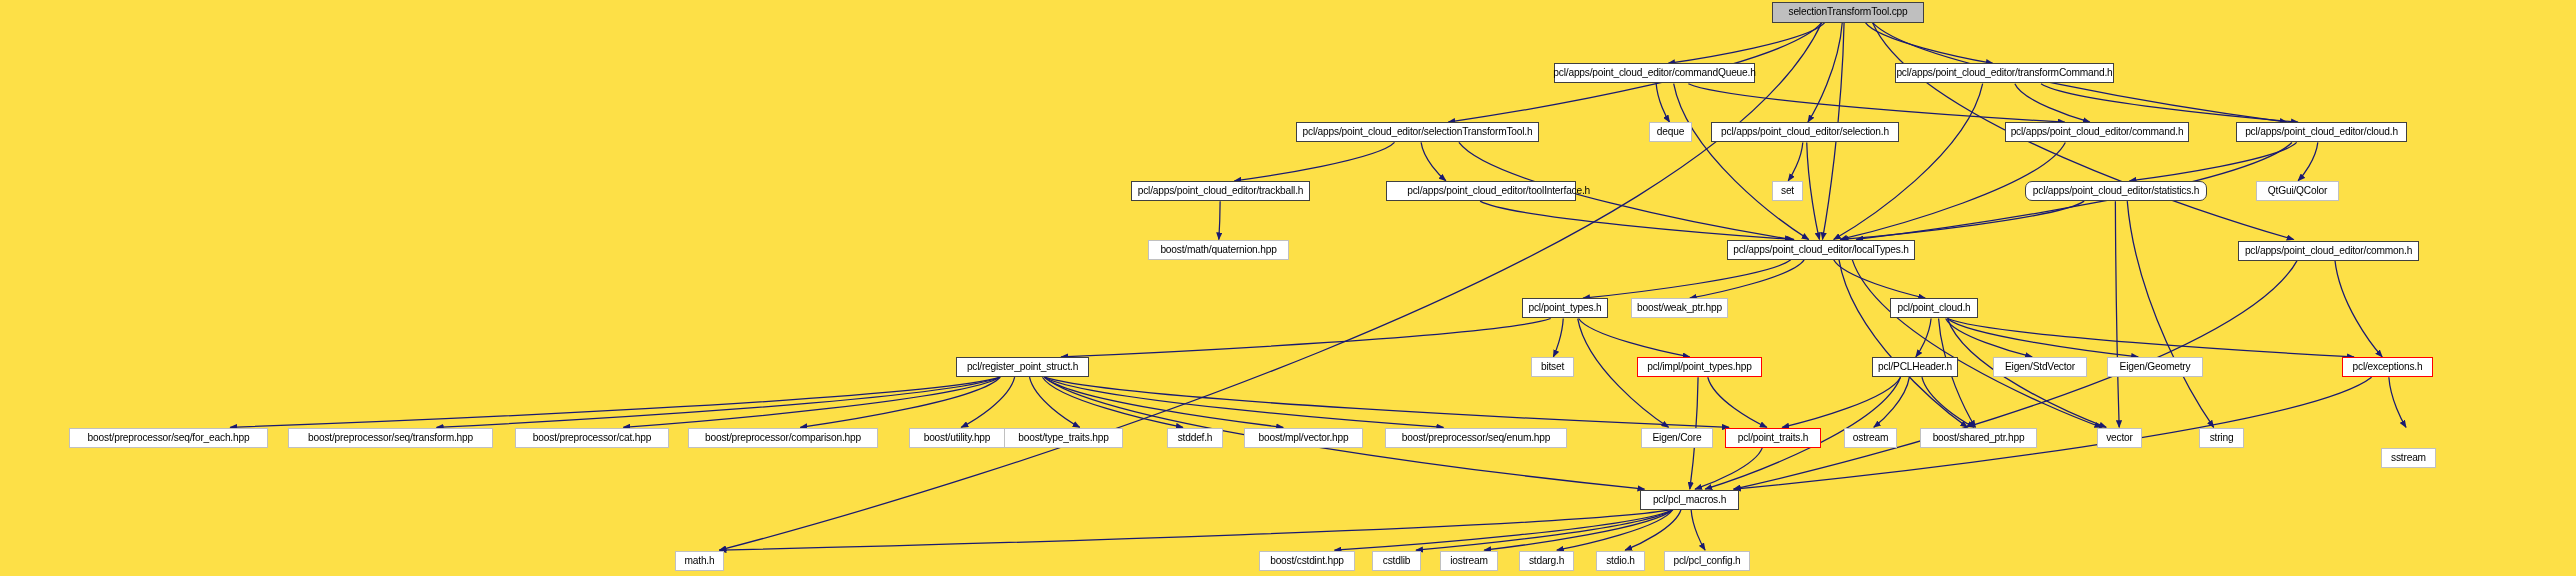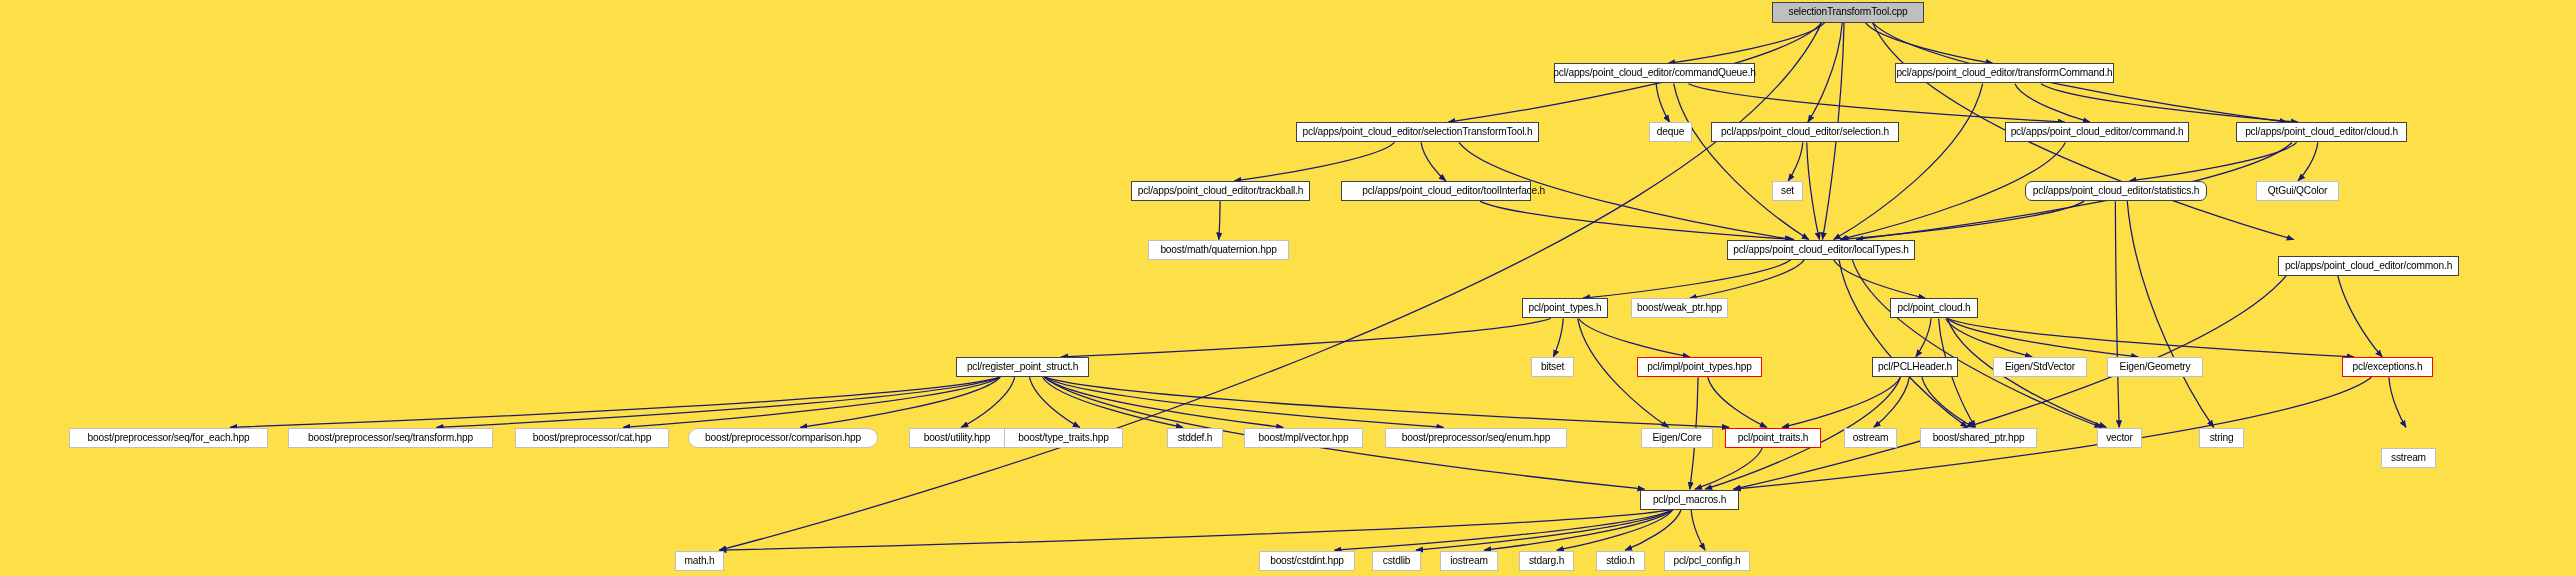--- a/index.html
+++ b/index.html
@@ -156,39 +156,39 @@
       </div>
       <div class="node solid" style="left: 2005px; top: 122px; width: 184px;">
         <span>pcl/apps/point_cloud_editor/command.h</span>
       </div>
       <div class="node solid" style="left: 2236px; top: 122px; width: 171px;">
         <span>pcl/apps/point_cloud_editor/cloud.h</span>
       </div>
       <div class="node solid" style="left: 1131px; top: 181px; width: 179px;">
         <span>pcl/apps/point_cloud_editor/trackball.h</span>
       </div>
-      <div class="node solid" style="left: 1341px; top: 181px; width: 190px; padding-left: 40px;">
+      <div class="node solid" style="left: 1386px; top: 181px; width: 190px; padding-left: 40px;">
         <span>pcl/apps/point_cloud_editor/toolInterface.h</span>
       </div>
       <div class="node " style="left: 1772px; top: 181px; width: 31px;">
         <span>set</span>
       </div>
       <div class="node solid" style="left: 2025px; top: 181px; width: 182px; border-radius: 7px;">
         <span>pcl/apps/point_cloud_editor/statistics.h</span>
       </div>
       <div class="node " style="left: 2256px; top: 181px; width: 83px;">
         <span>QtGui/QColor</span>
       </div>
       <div class="node " style="left: 1148px; top: 240px; width: 141px;">
         <span>boost/math/quaternion.hpp</span>
       </div>
       <div class="node solid" style="left: 1727px; top: 240px; width: 188px;">
         <span>pcl/apps/point_cloud_editor/localTypes.h</span>
       </div>
-      <div class="node solid" style="left: 2238px; top: 256px; width: 181px; margin-left: 40px;">
+      <div class="node solid" style="left: 2238px; top: 241px; width: 181px;">
         <span>pcl/apps/point_cloud_editor/common.h</span>
       </div>
       <div class="node solid" style="left: 1522px; top: 298px; width: 86px;">
         <span>pcl/point_types.h</span>
       </div>
       <div class="node " style="left: 1631px; top: 298px; width: 97px;">
         <span>boost/weak_ptr.hpp</span>
       </div>
       <div class="node solid" style="left: 1890px; top: 298px; width: 88px;">
         <span>pcl/point_cloud.h</span>
@@ -216,21 +216,21 @@
       </div>
       <div class="node " style="left: 69px; top: 428px; width: 199px;">
         <span>boost/preprocessor/seq/for_each.hpp</span>
       </div>
       <div class="node " style="left: 288px; top: 428px; width: 205px;">
         <span>boost/preprocessor/seq/transform.hpp</span>
       </div>
       <div class="node " style="left: 515px; top: 428px; width: 154px;">
         <span>boost/preprocessor/cat.hpp</span>
       </div>
-      <div class="node " style="left: 688px; top: 428px; width: 190px; border-radius: 10px;">
+      <div class="node " style="left: 688px; top: 428px; width: 190px;">
         <span>boost/preprocessor/comparison.hpp</span>
       </div>
       <div class="node " style="left: 909px; top: 428px; width: 96px;">
         <span>boost/utility.hpp</span>
       </div>
       <div class="node " style="left: 1004px; top: 428px; width: 119px; justify-content: center;">
         <span>boost/type_traits.hpp</span>
       </div>
       <div class="node " style="left: 1167px; top: 428px; width: 56px;">
         <span>stddef.h</span>

